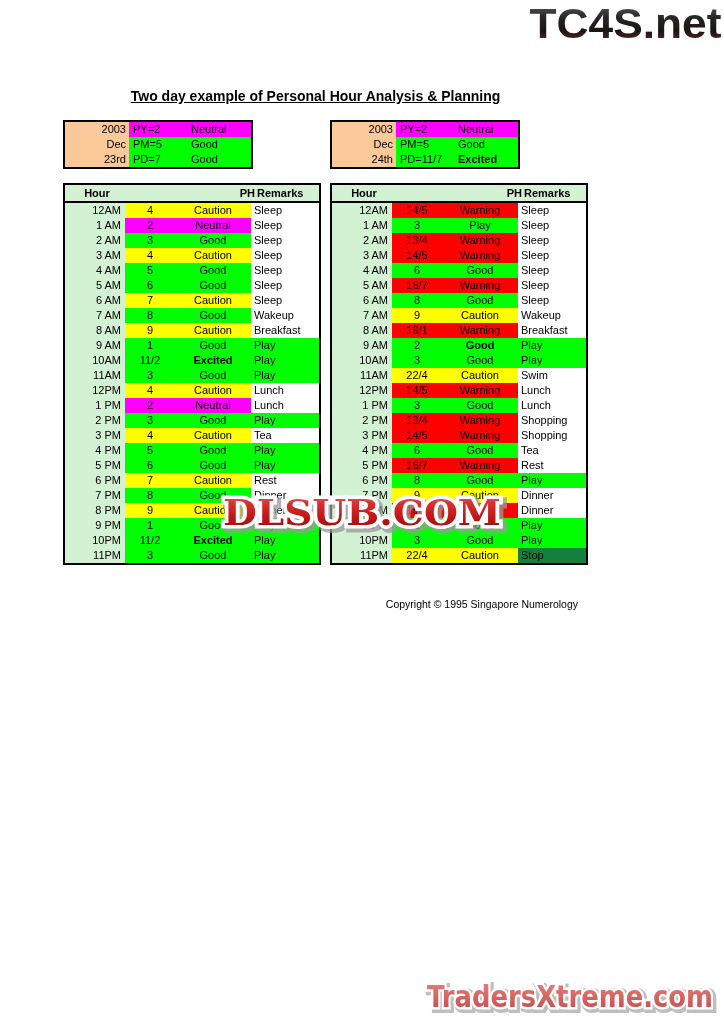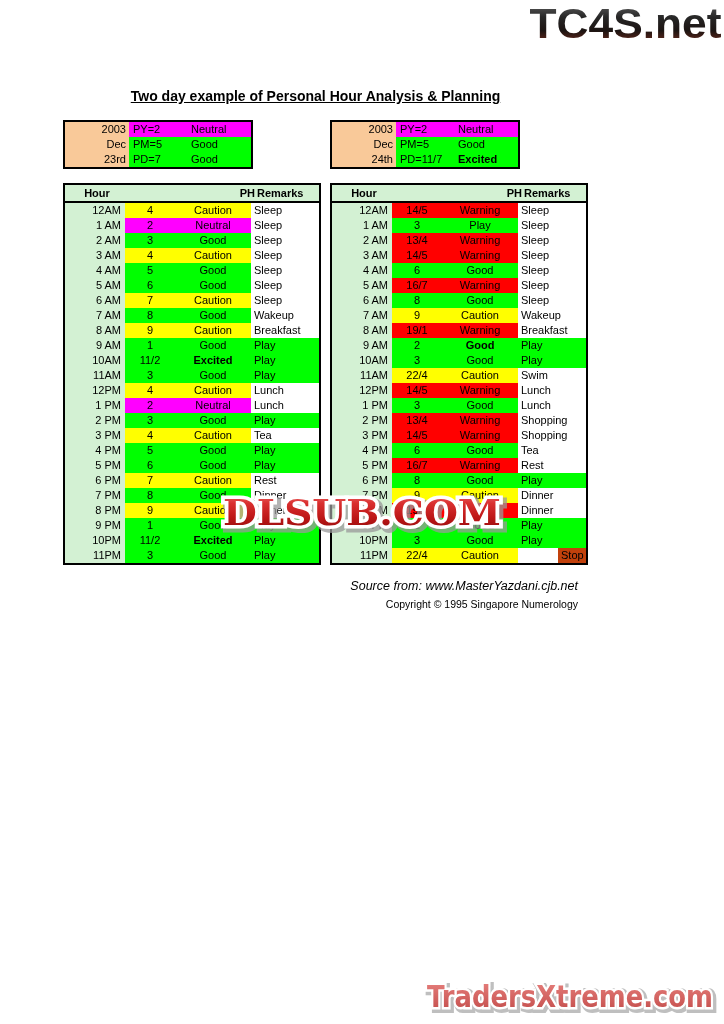--- a/index.html
+++ b/index.html
@@ -502,25 +502,24 @@
           <span class="ht-status">Good</span>
         </div>
         <div class="ht-remark" style="background: rgb(0, 255, 0);">Play</div>
       </div>
       <div class="ht-row">
         <div class="ht-hour" style="background: rgb(211, 241, 211);">11PM</div>
         <div class="ht-ph" style="background: rgb(255, 255, 0);">
           <span class="ht-num">22/4</span>
           <span class="ht-status">Caution</span>
         </div>
-        <div class="ht-remark" style="background: #c2410c; margin-left: 40px;">Stop</div>
+        <div class="ht-remark" style="background: #15803d;">Stop</div>
       </div>
     </div>
 
-  <div class="source">Source from: www.MasterYazdani.cjb.net</div>
   <div class="copyright">Copyright © 1995 Singapore Numerology</div>
 
   <svg class="watermark" viewBox="0 0 300 58">
     <defs>
       <linearGradient id="dlg" x1="0" y1="0" x2="0" y2="1">
         <stop offset="0" stop-color="#ef6c6c"></stop>
         <stop offset="0.3" stop-color="#d92f2f"></stop>
         <stop offset="0.65" stop-color="#bc1616"></stop>
         <stop offset="1" stop-color="#8e0d0d"></stop>
       </linearGradient>

